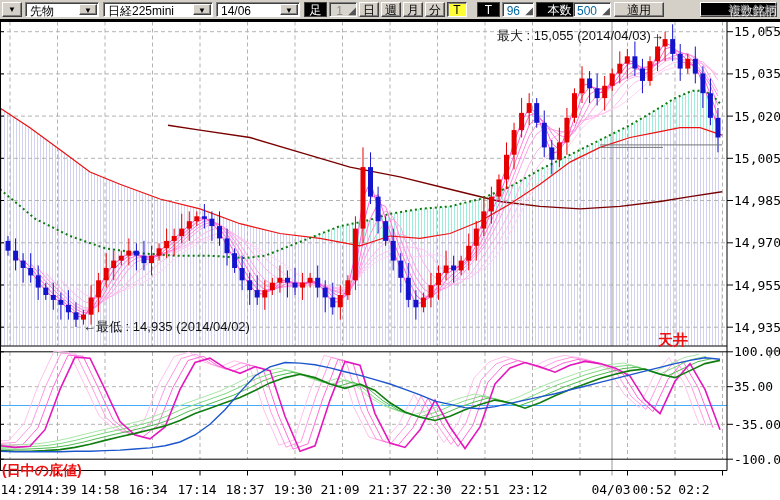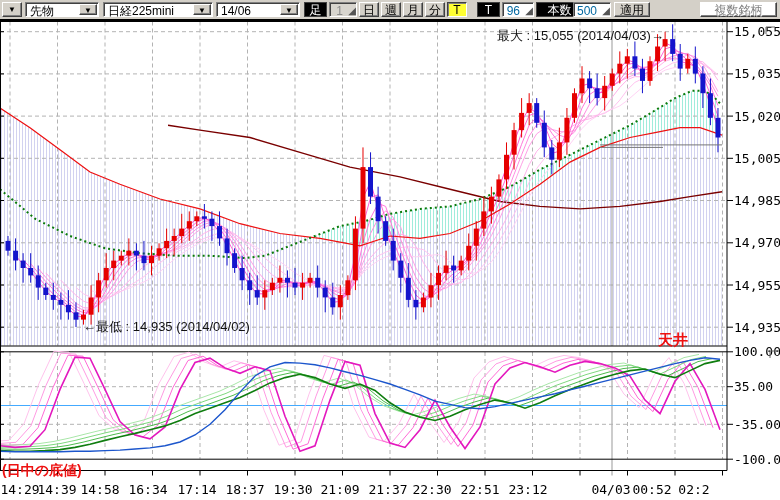--- a/index.html
+++ b/index.html
@@ -19,22 +19,22 @@
   .combo .val{position:absolute;left:4px;top:1px;font-size:12px;color:#000;white-space:nowrap;}
   .combo .arrowbtn{position:absolute;right:1px;top:1px;bottom:1px;width:16px;background:#d4d0c8;
          border:1px solid;border-color:#fff #404040 #404040 #fff;box-shadow:inset -1px -1px 0 #808080;
          font-size:8px;text-align:center;line-height:11px;color:#000;}
   .spin{background:#fff;border:1px solid;border-color:#808080 #fff #fff #808080;
         box-shadow:inset 1px 1px 0 #404040;}
   .spin .num{position:absolute;right:13px;top:1px;font-size:12px;color:#0369a1;}
   .spin .handle{position:absolute;right:0px;top:1px;font-size:10px;color:#555;}
   .spin.disabled{background:#d8d5ce;}
   .spin.disabled .num{color:#8a8a8a;}
-  .disbtn{background:#ffffff;border:1px solid;border-color:#fff #404040 #404040 #fff;
-          box-shadow:inset -1px -1px 0 #808080;text-align:center;
+  .disbtn{background:#000000;border:1px solid;border-color:#fff #404040 #404040 #fff;
+          box-shadow:inset -1px -1px 0 #808080;text-align:right;
           color:#808080;text-shadow:1px 1px 0 #fff;}
   svg text{font-family:"DejaVu Sans Mono","Liberation Mono",monospace;}
   .jp{font-family:"Liberation Sans",sans-serif;}
 </style>
 </head>
 <body>
 
 <div id="app">
 
   <div id="toolbar">
@@ -73,21 +73,21 @@
       <span class="num">96</span>
       <span class="handle">◢</span>
     </div>
 
     <div class="tb blackbtn jp" style="left:536px;width:47px;">本数</div>
     <div class="tb spin" style="left:573px;width:38px;text-align:right;">
       <span class="num">500</span>
       <span class="handle">◢</span>
     </div>
 
-    <div class="tb raised jp" style="left:614px;width:36px;">適用</div>
+    <div class="tb raised jp" style="left:614px;width:50px;">適用</div>
 
     <div class="tb disbtn jp" style="left:700px;width:77px;">複数銘柄</div>
   </div>
 
   <svg id="chart-svg" style="position:absolute;left:0;top:21px;" width="780" height="479" viewBox="0 21 780 479">
 
   <defs>
         <pattern id="hLav" patternUnits="userSpaceOnUse" width="3" height="3">
           <path d="M1.5 0 V3" stroke="#d2d2f0" stroke-width="1"></path>
         </pattern>

